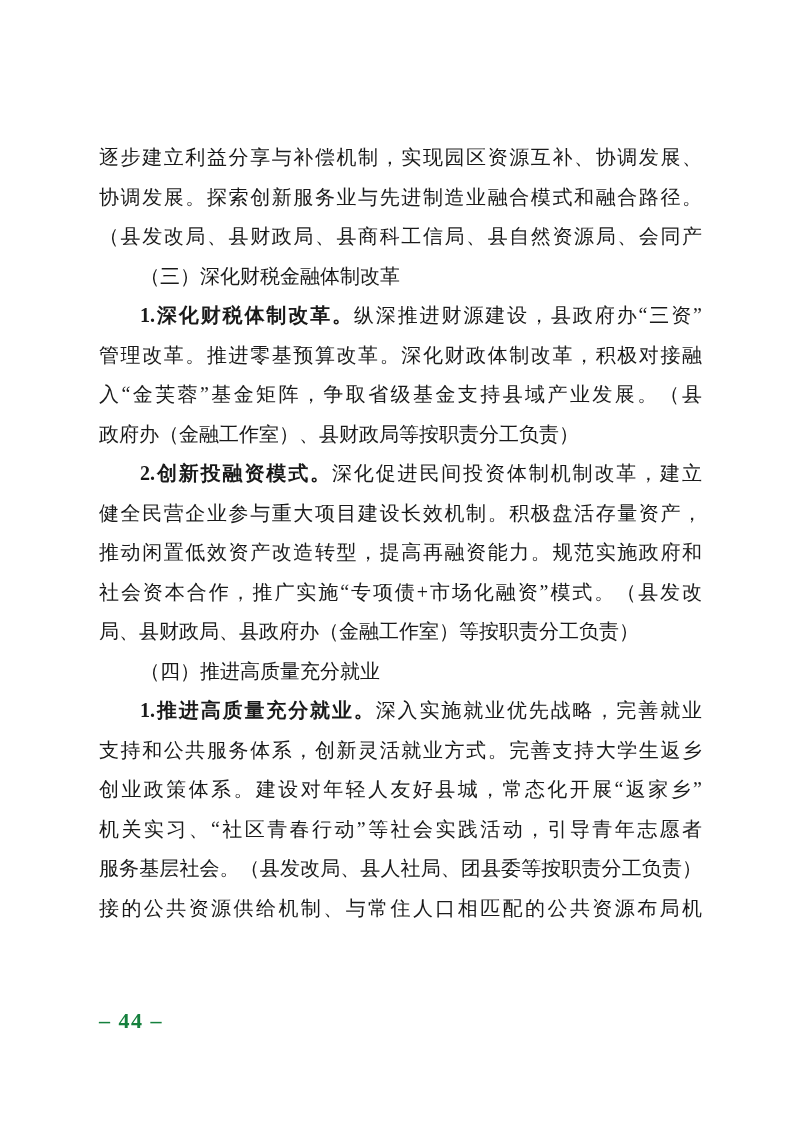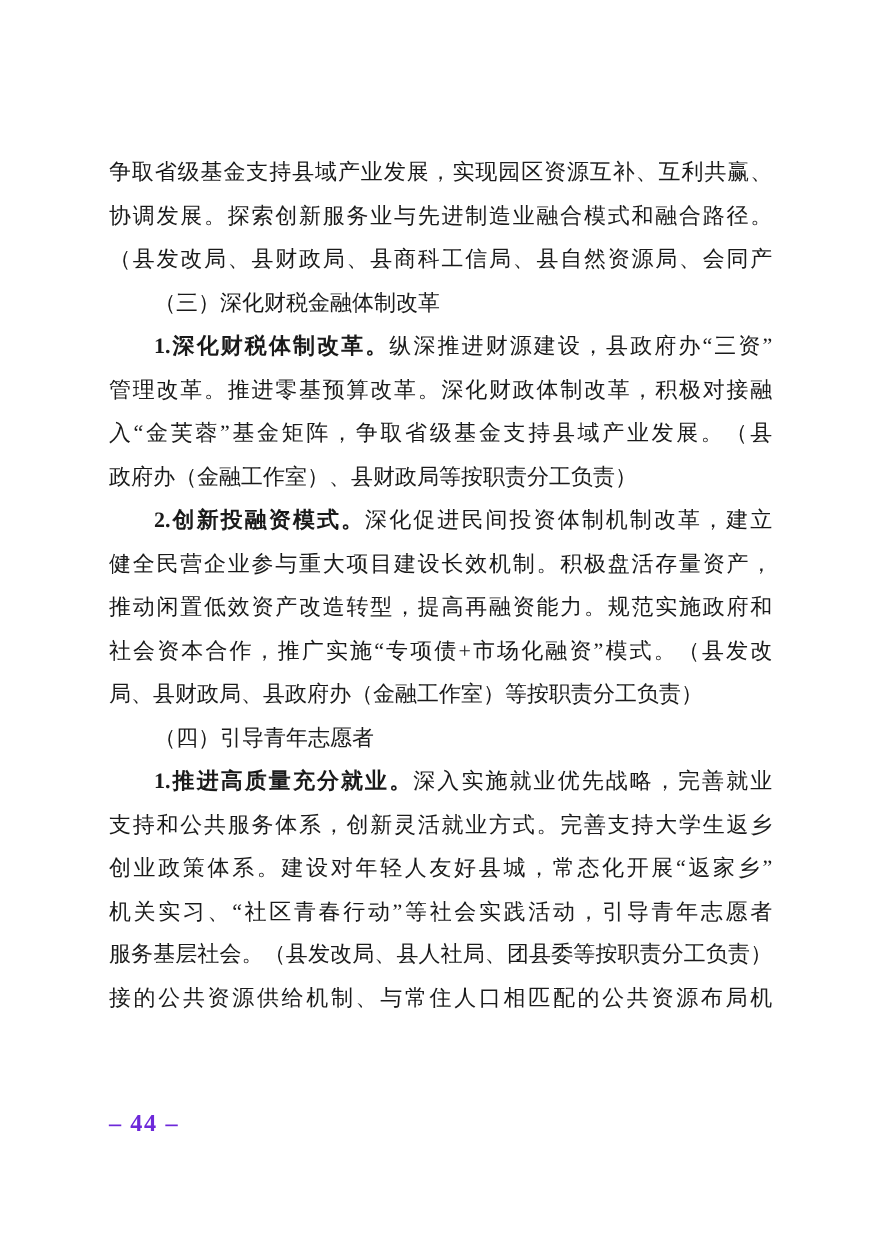--- a/index.html
+++ b/index.html
@@ -48,42 +48,42 @@
     font-weight: normal;
   }
   .footer {
     position: absolute;
     left: 99px;
     top: 1007px;
     font-size: 22px;
     font-weight: bold;
     line-height: 28px;
     letter-spacing: 1.5px;
-    color: #6d28d9;
+    color: #15803d;
   }
 </style>
 </head>
 <body>
 
 <div class="page">
   <div class="content">
-      <div class="line just"><span class="reg">争取省级基金支持县域产业发展，实现园区资源互补、互利共赢、</span></div>
+      <div class="line just"><span class="reg">逐步建立利益分享与补偿机制，实现园区资源互补、协调发展、</span></div>
       <div class="line just"><span class="reg">协调发展。探索创新服务业与先进制造业融合模式和融合路径。</span></div>
       <div class="line just"><span class="reg">（县发改局、县财政局、县商科工信局、县自然资源局、会同产</span></div>
       <div class="line indent heading"><span class="bold">（三）深化财税金融体制改革</span></div>
       <div class="line indent just"><span class="bold">1.深化财税体制改革。</span><span class="reg">纵深推进财源建设，县政府办“三资”</span></div>
       <div class="line just"><span class="reg">管理改革。推进零基预算改革。深化财政体制改革，积极对接融</span></div>
       <div class="line just"><span class="reg">入“金芙蓉”基金矩阵，争取省级基金支持县域产业发展。（县</span></div>
       <div class="line"><span class="reg">政府办（金融工作室）、县财政局等按职责分工负责）</span></div>
       <div class="line indent just"><span class="bold">2.创新投融资模式。</span><span class="reg">深化促进民间投资体制机制改革，建立</span></div>
       <div class="line just"><span class="reg">健全民营企业参与重大项目建设长效机制。积极盘活存量资产，</span></div>
       <div class="line just"><span class="reg">推动闲置低效资产改造转型，提高再融资能力。规范实施政府和</span></div>
       <div class="line just"><span class="reg">社会资本合作，推广实施“专项债+市场化融资”模式。（县发改</span></div>
       <div class="line"><span class="reg">局、县财政局、县政府办（金融工作室）等按职责分工负责）</span></div>
-      <div class="line indent heading"><span class="bold">（四）引导青年志愿者</span></div>
+      <div class="line indent heading"><span class="bold">（四）推进高质量充分就业</span></div>
       <div class="line indent just"><span class="bold">1.推进高质量充分就业。</span><span class="reg">深入实施就业优先战略，完善就业</span></div>
       <div class="line just"><span class="reg">支持和公共服务体系，创新灵活就业方式。完善支持大学生返乡</span></div>
       <div class="line just"><span class="reg">创业政策体系。建设对年轻人友好县城，常态化开展“返家乡”</span></div>
       <div class="line just"><span class="reg">机关实习、“社区青春行动”等社会实践活动，引导青年志愿者</span></div>
       <div class="line just"><span class="reg">服务基层社会。（县发改局、县人社局、团县委等按职责分工负责）</span></div>
       <div class="line just"><span class="reg">接的公共资源供给机制、与常住人口相匹配的公共资源布局机</span></div>
     </div>
   <div class="footer">– 44 –</div>
 </div>
 

